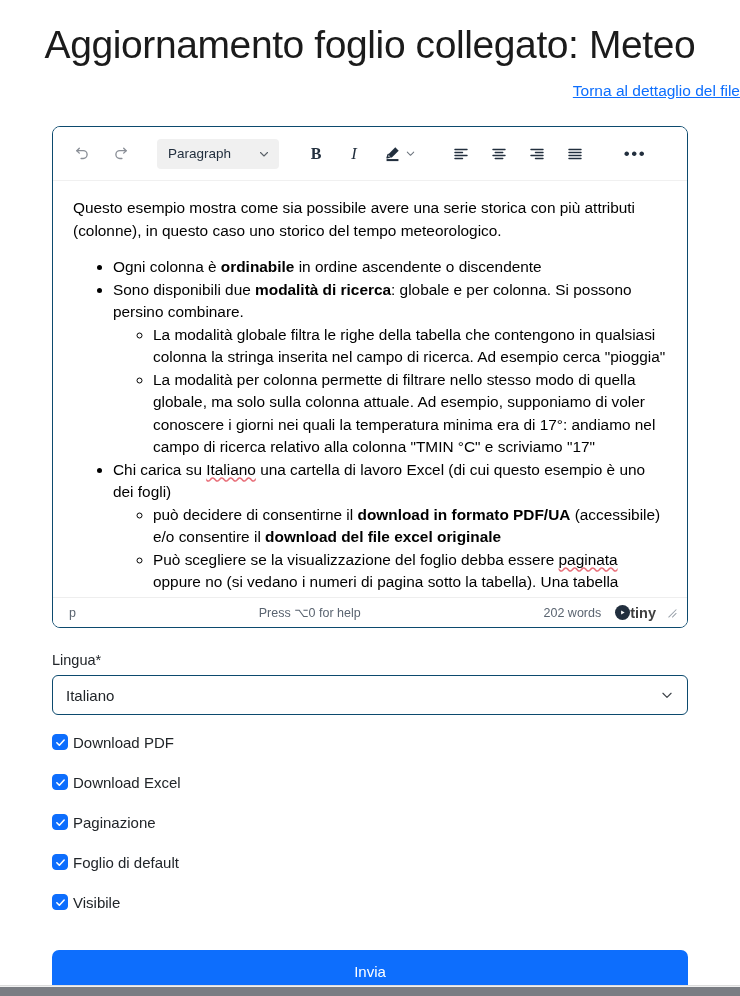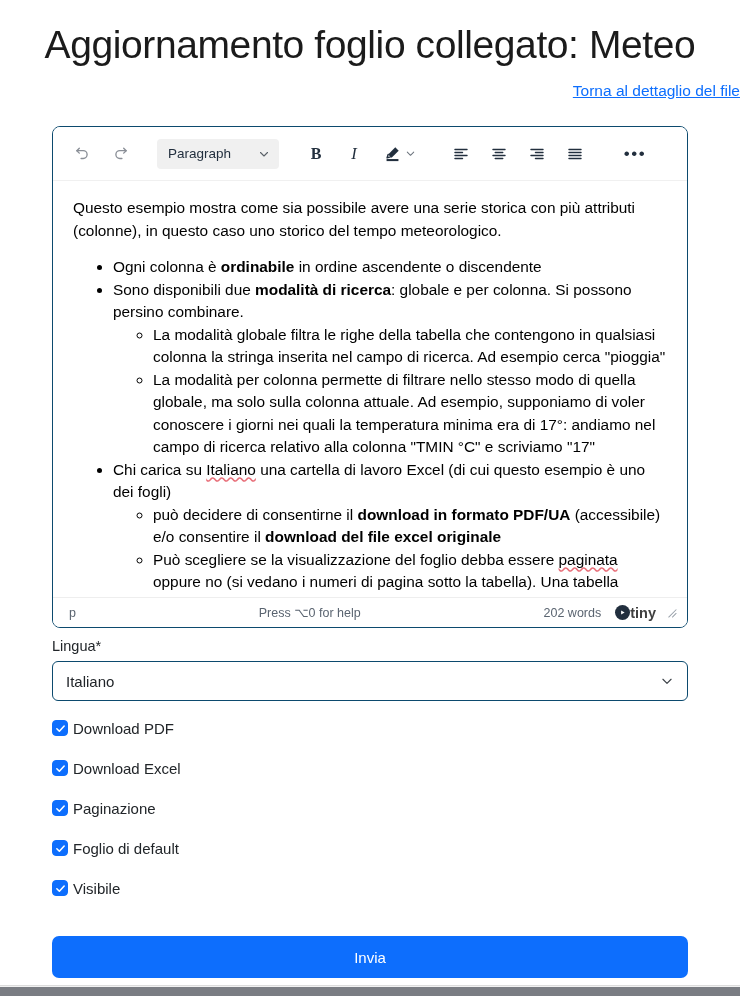--- a/index.html
+++ b/index.html
@@ -156,21 +156,21 @@
     cursor: pointer;
   }
   .brand-mark {
     width: 15px; height: 15px; border-radius: 50%;
     background: #222f3e;
     display: flex; align-items: center; justify-content: center;
   }
   .resize-grip { margin-left: 10px; color: #9aa2ab; cursor: nwse-resize; display:flex; }
 
   
-  .lang-block { margin-top: 10px; }
+  .lang-block { margin-top: 24px; }
   .select-ctl {
     height: 40px;
     border: 1px solid #0c4a6e;
     border-radius: 6px;
     display: flex;
     align-items: center;
     justify-content: space-between;
     padding: 0 13px;
     font-size: 15px;
     color: #212529;

